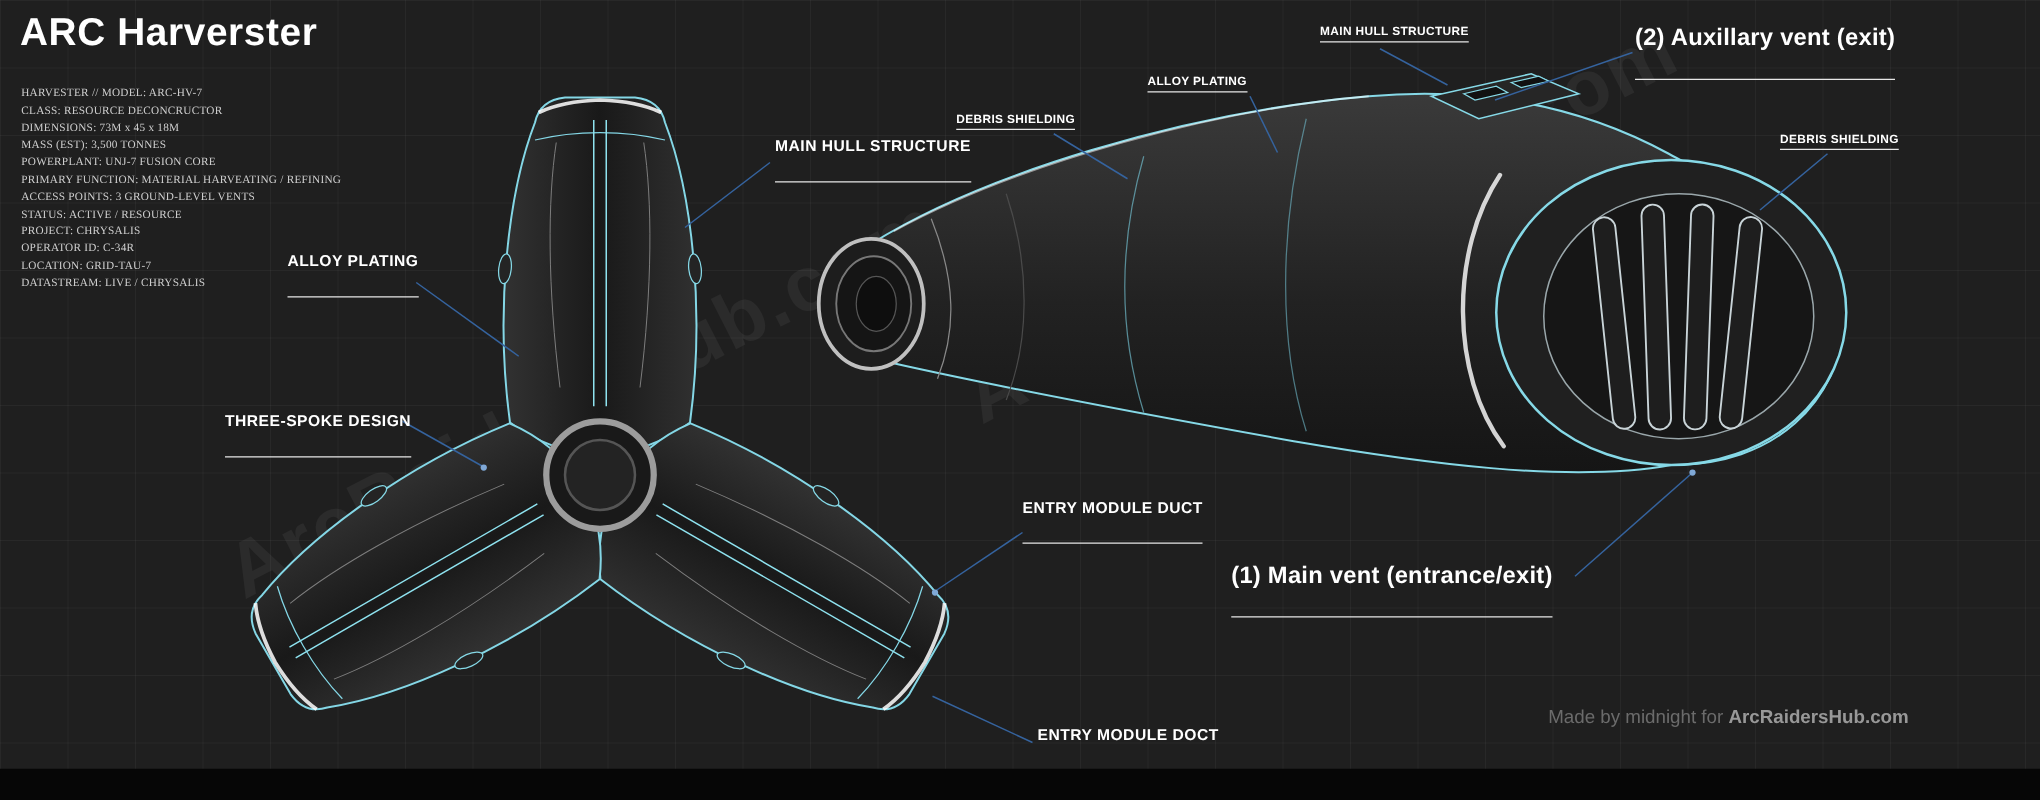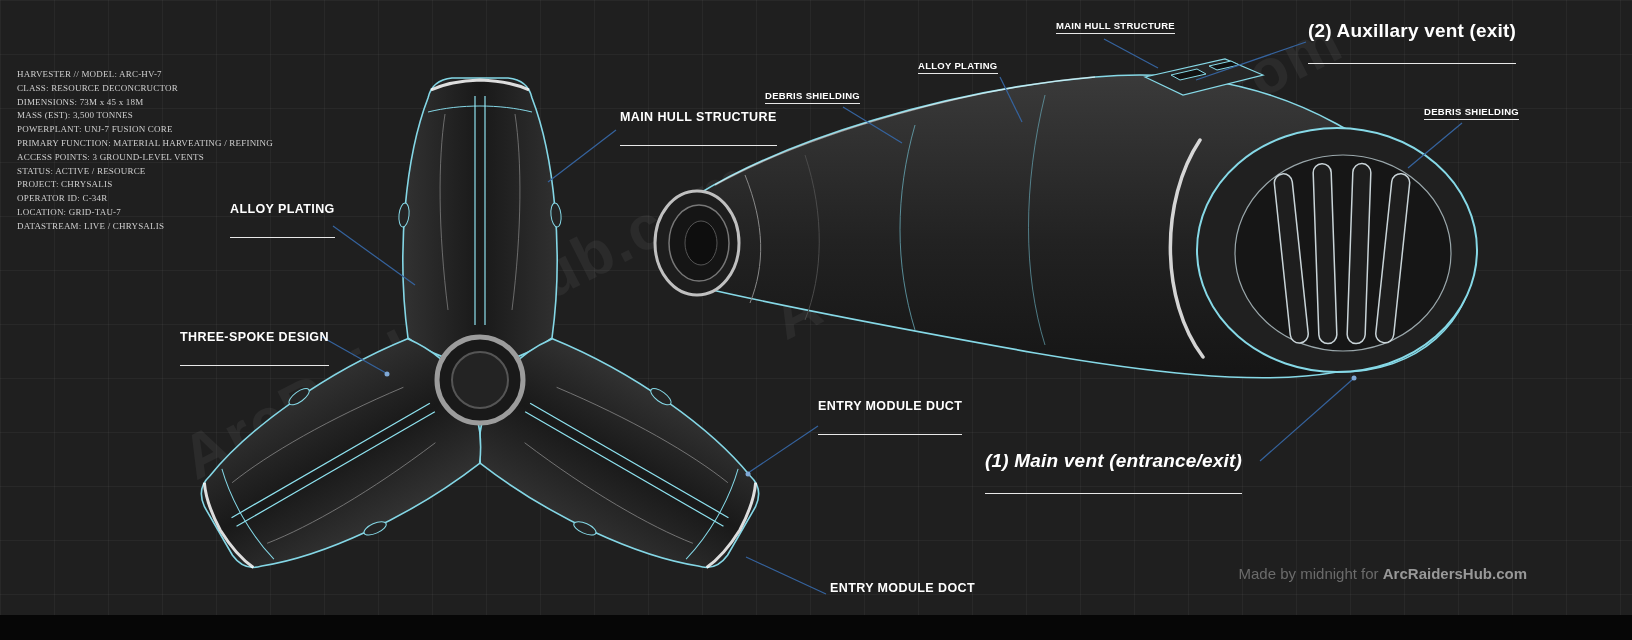--- a/index.html
+++ b/index.html
@@ -136,20 +136,21 @@
       <line x1="1306" y1="42" x2="1196" y2="80"></line>
       <line x1="1260" y1="461" x2="1353" y2="379"></line>
     </g>
     <g fill="#7fa8d6">
       <circle cx="387" cy="374" r="2.5"></circle>
       <circle cx="748" cy="474" r="2.5"></circle>
       <circle cx="1354" cy="378" r="2.5"></circle>
     </g>
   </svg>
 
+  <div class="title">ARC Harverster</div>
   <div class="specs">
     <div>HARVESTER // MODEL: ARC-HV-7</div>
     <div>CLASS: RESOURCE DECONCRUCTOR</div>
     <div>DIMENSIONS: 73M x 45 x 18M</div>
     <div>MASS (EST): 3,500 TONNES</div>
     <div>POWERPLANT: UNJ-7 FUSION CORE</div>
     <div>PRIMARY FUNCTION: MATERIAL HARVEATING / REFINING</div>
     <div>ACCESS POINTS: 3 GROUND-LEVEL VENTS</div>
     <div>STATUS: ACTIVE / RESOURCE</div>
     <div>PROJECT: CHRYSALIS</div>
@@ -162,20 +163,20 @@
   <div class="callout sm" style="left:230px; top:202px;">ALLOY PLATING</div>
   <div class="callout sm" style="left:180px; top:330px;">THREE-SPOKE DESIGN</div>
   <div class="callout sm" style="left:818px; top:399px;">ENTRY MODULE DUCT</div>
   <div class="callout sm" style="left:830px; top:581px;">ENTRY MODULE DOCT</div>
 
   <div class="callout xs" style="left:1056px; top:20px;">MAIN HULL STRUCTURE</div>
   <div class="callout xs" style="left:918px; top:60px;">ALLOY PLATING</div>
   <div class="callout xs" style="left:765px; top:90px;">DEBRIS SHIELDING</div>
   <div class="callout xs" style="left:1424px; top:106px;">DEBRIS SHIELDING</div>
   <div class="callout lg" style="left:1308px; top:20px;">(2) Auxillary vent (exit)</div>
-  <div class="callout lg" style="left:985px; top:450px;font-style:italic;">(1) Main vent (entrance/exit)</div>
+  <div class="callout lg" style="left:985px; top:450px;">(1) Main vent (entrance/exit)</div>
 
   <div class="credit">
     <span>Made by midnight for </span><span class="site">ArcRaidersHub.com</span>
   </div>
 
   <div class="bottom-bar"></div>
 </div>
 
 </body></html>

